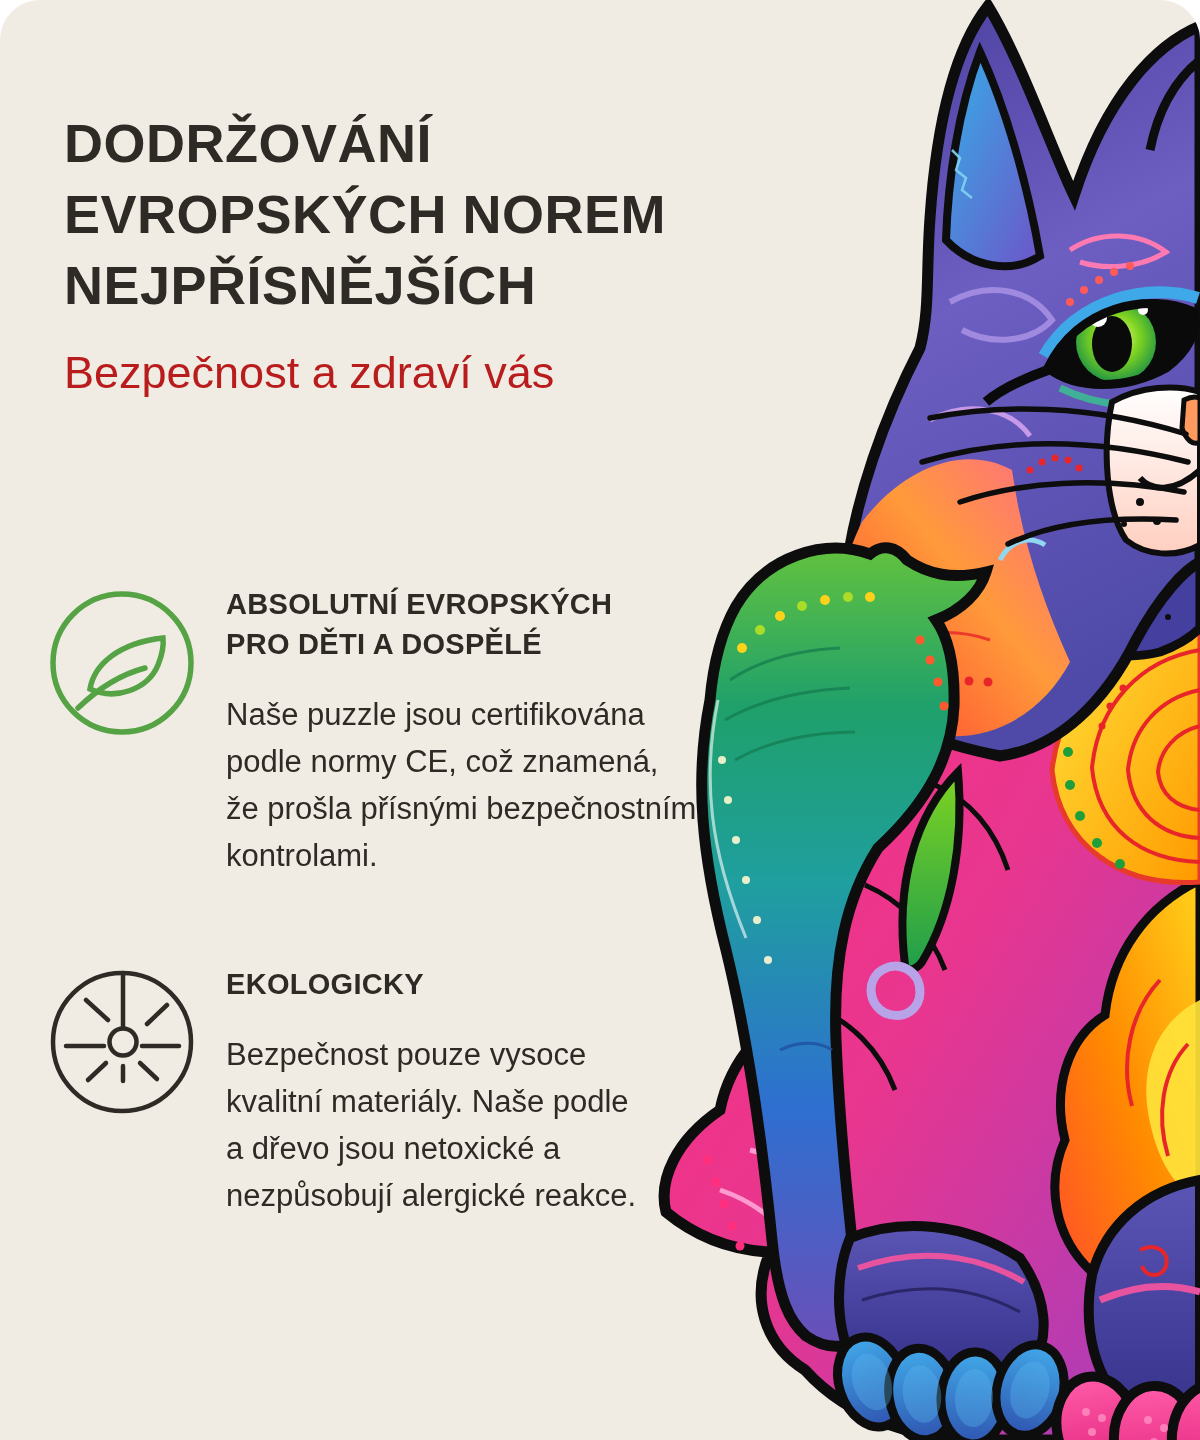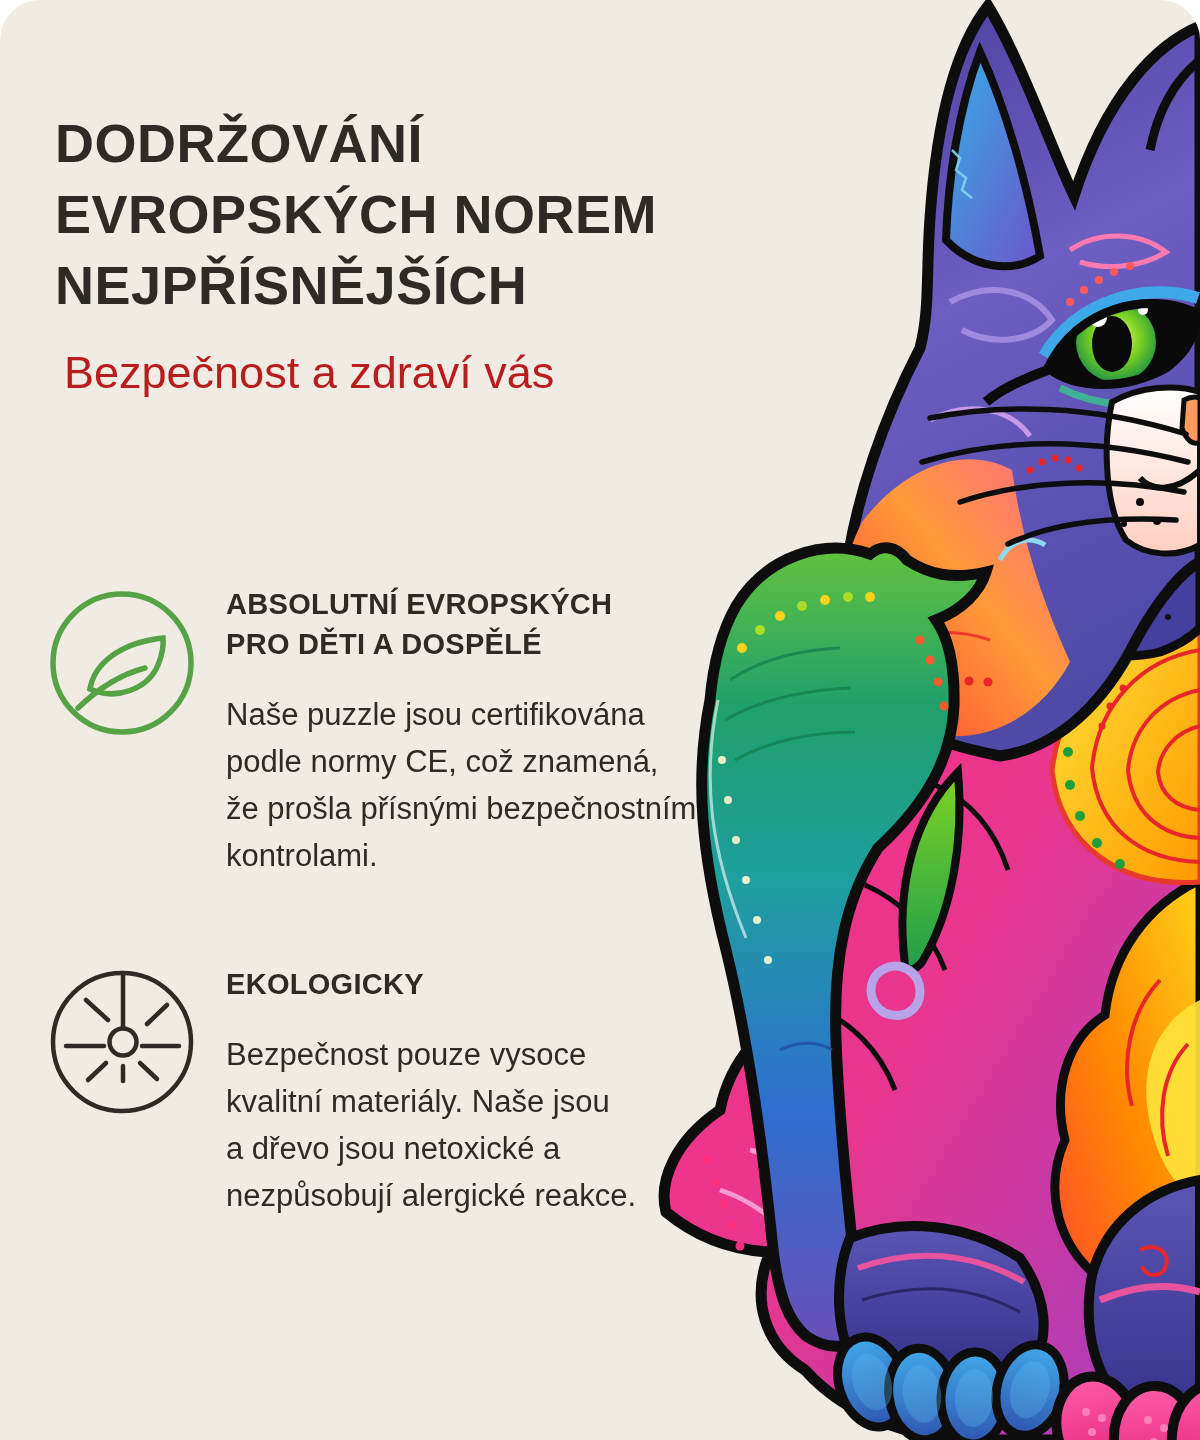--- a/index.html
+++ b/index.html
@@ -1,20 +1,20 @@
 <!DOCTYPE html>
 <html><head>
 <meta charset="utf-8">
 <style>
   html,body{margin:0;padding:0;background:#ffffff;}
   body{width:1200px;height:1440px;position:relative;overflow:hidden;
        font-family:"Liberation Sans","DejaVu Sans",sans-serif;color:#2e2a26;}
   .panel{position:absolute;left:0;top:0;width:1200px;height:1440px;
          background:#f1ece3;border-radius:40px 40px 0 0;overflow:hidden;}
-  .h1{position:absolute;left:55px;top:108px;font-weight:700;font-size:54px;
+  .h1{position:absolute;left:64px;top:108px;font-weight:700;font-size:54px;
       line-height:71px;letter-spacing:.5px;color:#2e2a26;}
   .subtitle{position:absolute;left:64px;top:344px;font-weight:300;font-size:45px;
       line-height:57px;color:#b91c1c;}
   .f-icon{position:absolute;left:48px;width:148px;height:148px;}
   .f-icon svg{display:block;width:148px;height:148px;}
   .f-text{position:absolute;left:226px;}
   .f-title{font-weight:700;font-size:29px;line-height:40px;letter-spacing:.3px;}
   .f-body{margin-top:27px;font-weight:300;font-size:31px;line-height:47px;}
   .cat{position:absolute;left:600px;top:0;width:600px;height:1440px;}
 </style>
@@ -70,21 +70,21 @@
         <line x1="75" y1="97" x2="75" y2="112"></line>
       </g>
     </svg>
   </div>
   <div class="f-text" style="top:964px;">
     <div class="f-title">
       <div>EKOLOGICKY</div>
     </div>
     <div class="f-body">
       <div>Bezpečnost pouze vysoce</div>
-      <div>kvalitní materiály. Naše jsou</div>
+      <div>kvalitní materiály. Naše podle</div>
       <div>a dřevo jsou netoxické a</div>
       <div>nezpůsobují alergické reakce.</div>
     </div>
   </div>
 
   <svg class="cat" viewBox="0 0 600 1440">
     <defs>
       <linearGradient id="gHead" x1="0" y1="0" x2="0.25" y2="1">
         <stop offset="0" stop-color="#4a3f9e"></stop>
           <stop offset="0.45" stop-color="#6d5ec2"></stop>

